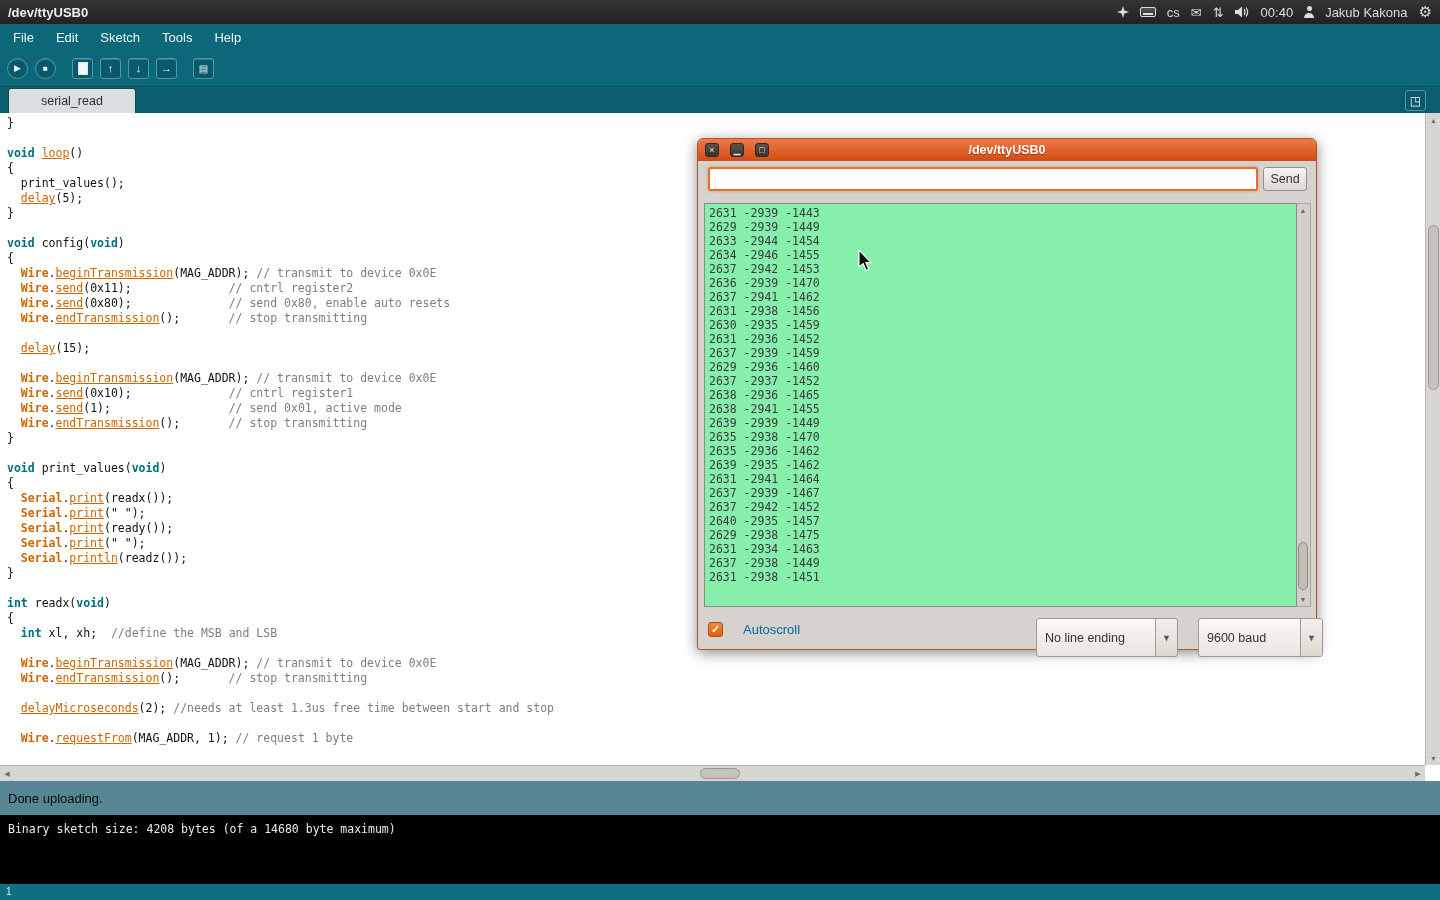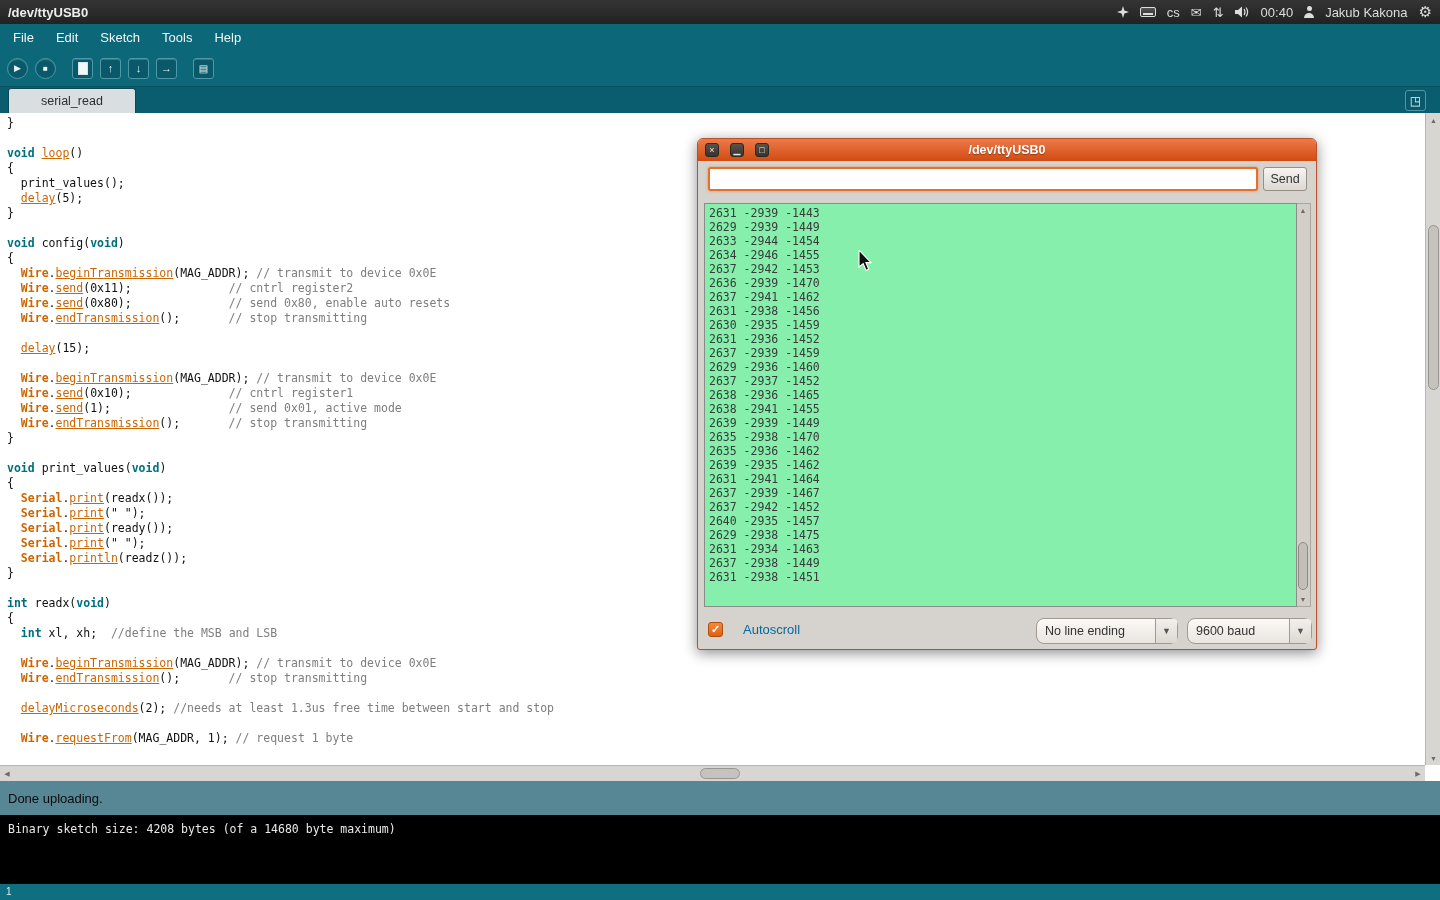--- a/index.html
+++ b/index.html
@@ -106,28 +106,28 @@
   #out-up { position:absolute; top:0; left:0; width:12px; height:13px; }
   #out-dn { position:absolute; bottom:0; left:0; width:12px; height:13px; }
   #out-handle { position:absolute; left:1px; bottom:16px; width:10px; height:48px;
     background:#c2bfb9; border:1px solid #8f8b84; border-radius:5px; }
   #ser-controls { position:absolute; left:0; top:478px; width:618px; height:30px; }
   #autoscroll-box { position:absolute; left:10px; top:5px; width:15px; height:15px;
     border:1px solid #b34d0e; border-radius:3px;
     background:linear-gradient(#f28b3e,#e06010); color:#fff; font-size:11px;
     font-weight:bold; line-height:13px; text-align:center; }
   #autoscroll-label { position:absolute; left:32px; top:5px; font-size:13px; color:#0369a1;margin-left:13px; }
-  .combo { position:absolute; top:1px; height:26px; background:linear-gradient(#fbf9f6,#e9e5df);
-    border:1px solid #a29a90; border-radius:8px; display:flex; align-items:center; }
+  .combo { position:absolute; top:1px; height:39px; background:linear-gradient(#fbf9f6,#e9e5df);
+    border:1px solid #a29a90; border-radius:3px; display:flex; align-items:center; }
   .combo .val { flex:1; font-size:12.5px; color:#333; padding:0 8px; white-space:nowrap; }
   .combo .dd { width:22px; height:100%; border-left:1px solid #a29a90; display:flex;
     align-items:center; justify-content:center; color:#555; font-size:9px;
     background:linear-gradient(#f3f0ec,#ddd8d1); border-radius:0 3px 3px 0; }
   #combo-ending { left:338px; width:142px; }
-  #combo-baud { left:489px; width:125px; }
+  #combo-baud { left:500px; width:125px; }
 
   
   #cursor { position:absolute; left:858px; top:250px; z-index:99; pointer-events:none; }
 </style>
 </head>
 <body>
 
 <div id="topbar">
   <span class="wintitle">/dev/ttyUSB0</span>
   <div id="tray">

